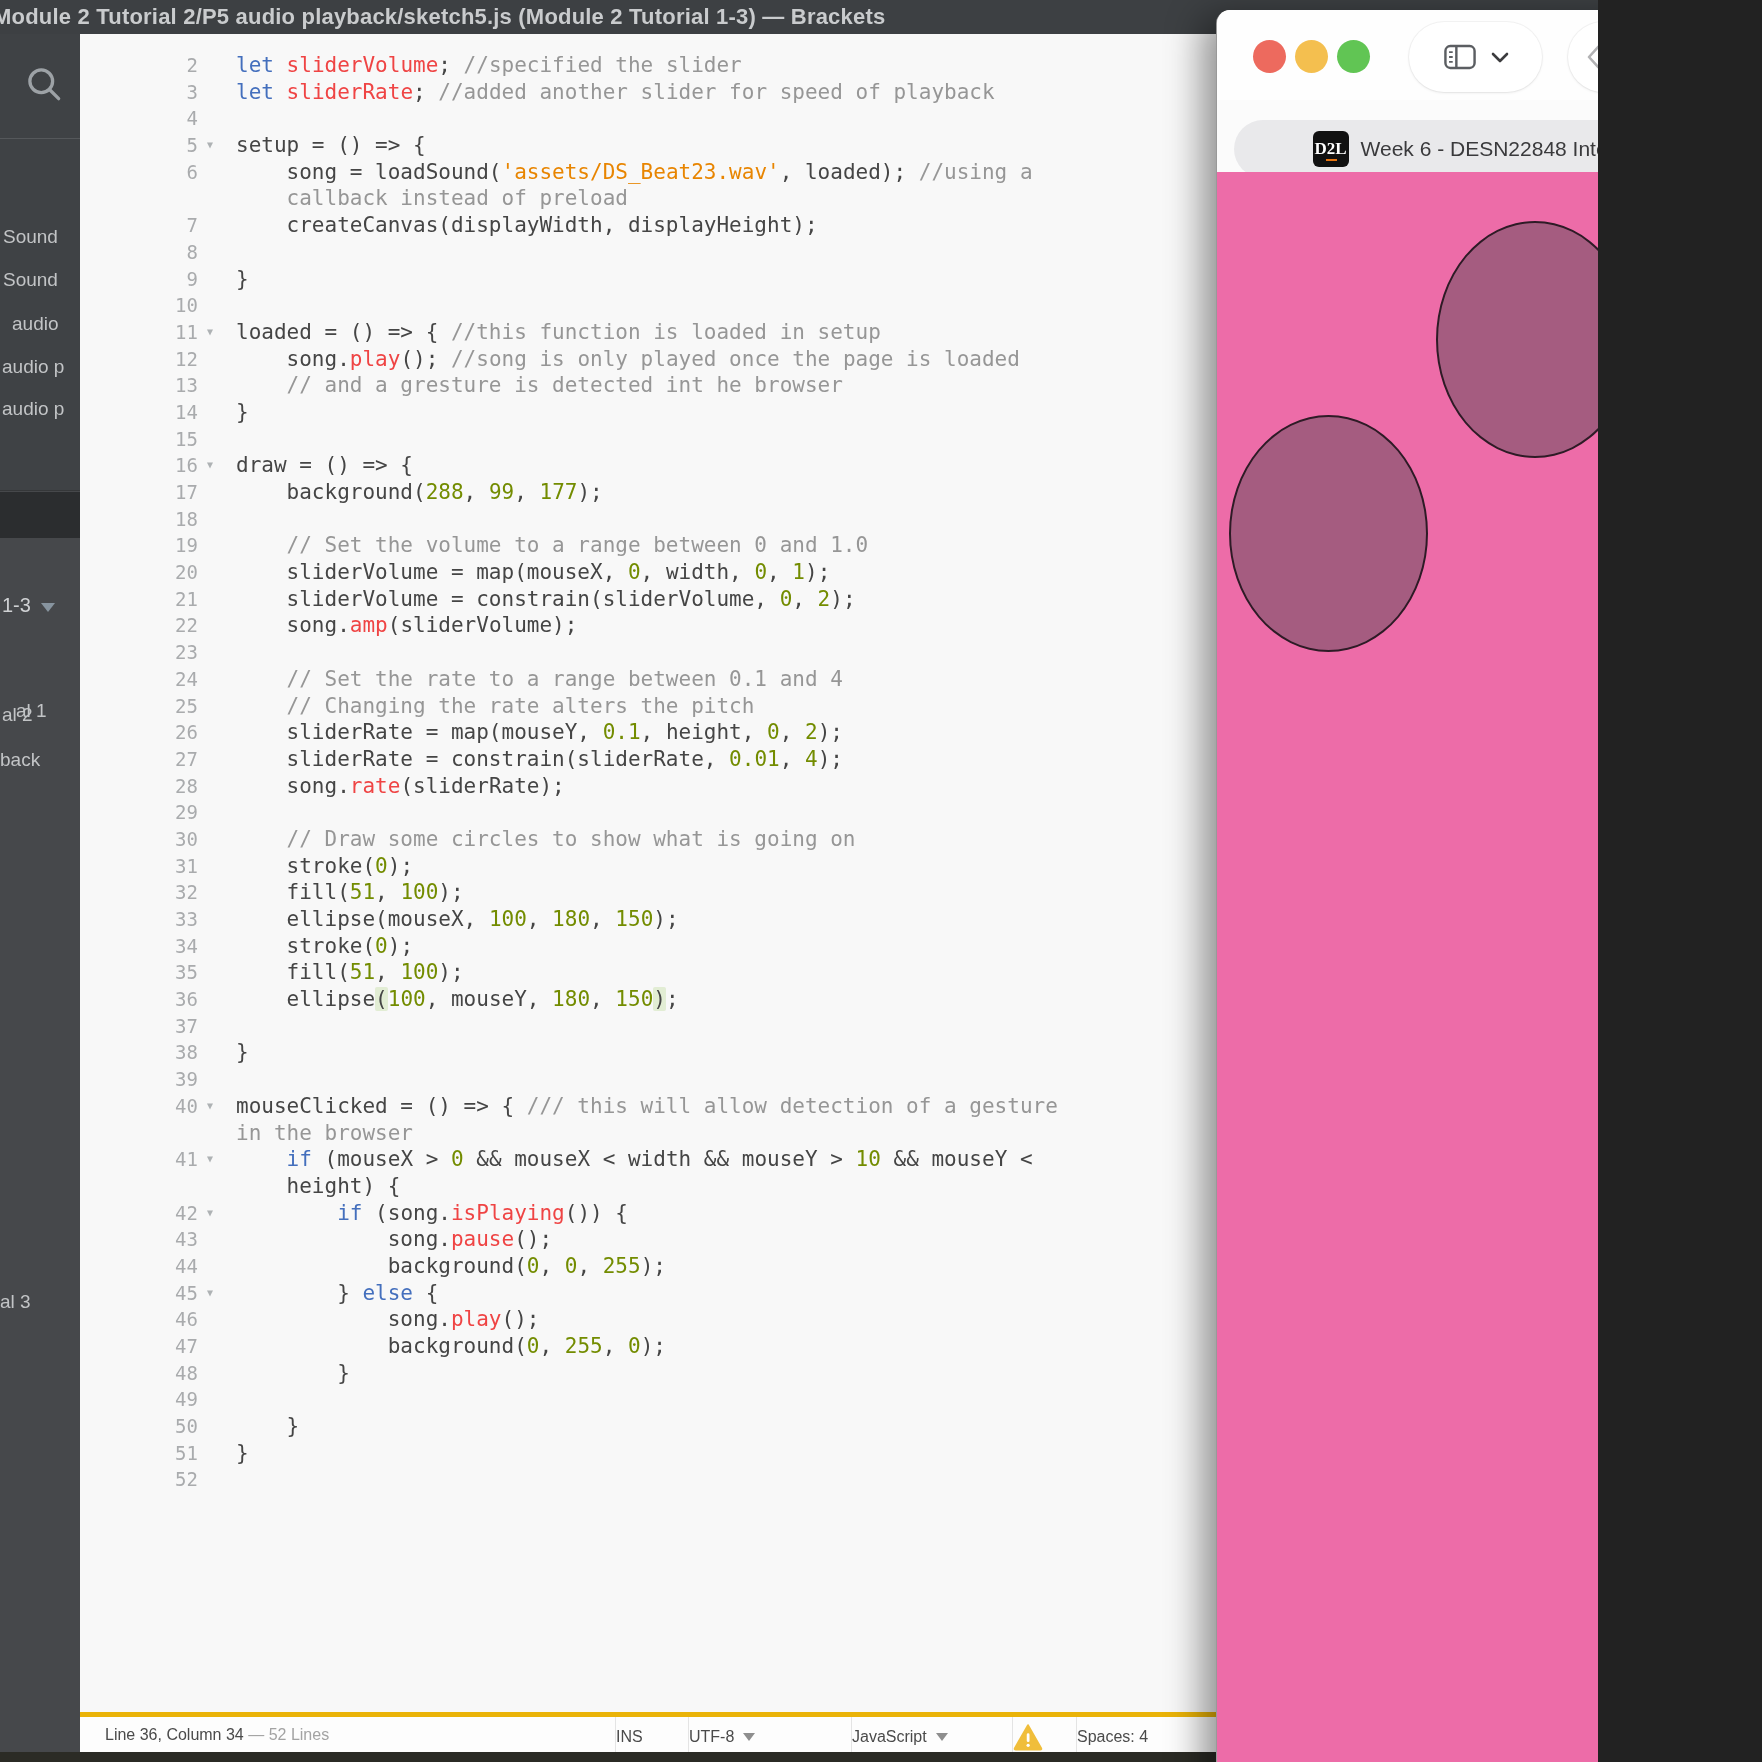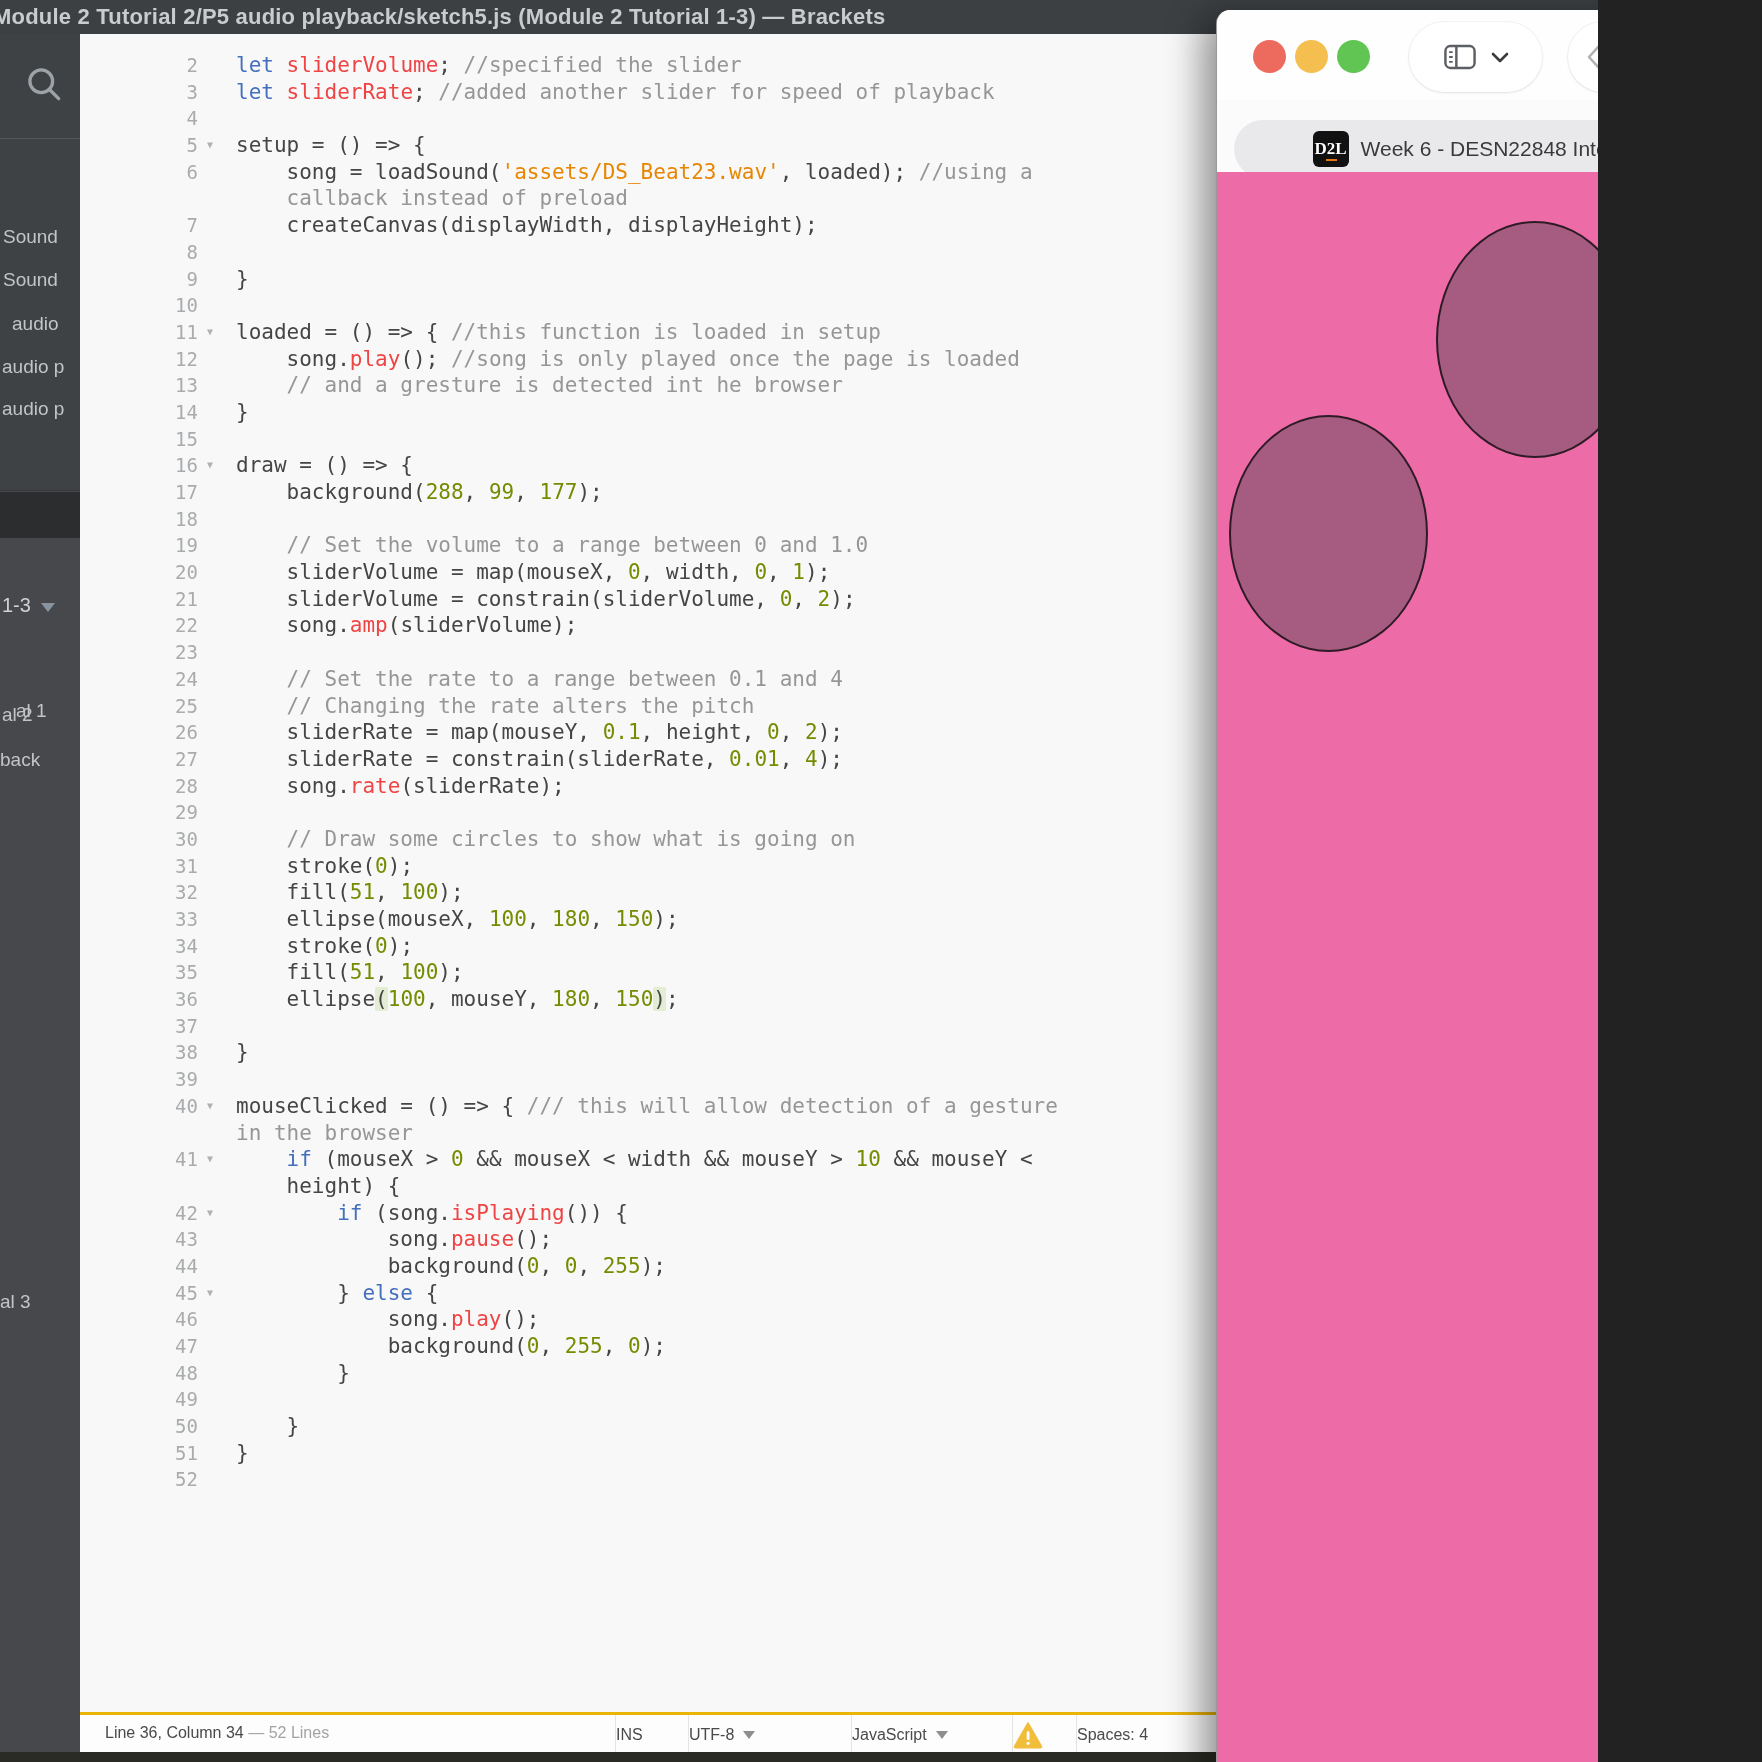--- a/index.html
+++ b/index.html
@@ -25,21 +25,21 @@
   .code-rows{position:absolute;left:0;top:18px;width:1650px;}
   .code-row{display:flex;height:26.7px;line-height:26.7px;font-family:"DejaVu Sans Mono",monospace;}
   .gutter-num{width:118px;flex:0 0 118px;text-align:right;color:#A9ABAD;font-size:19px;}
   .fold{width:38px;flex:0 0 38px;font-size:10px;color:#AEB2B4;padding-left:9px;box-sizing:border-box;}
   .code-text{white-space:pre;font-size:21px;}
   .tok-t{color:#454545;} .tok-c{color:#969696;} .tok-k{color:#446FBD;}
   .tok-d,.tok-p{color:#ef4444;} .tok-nu{color:#738C00;} .tok-s{color:#E88501;}
   .tok-h{color:#454545;background:#E2EDD4;border-radius:2px;}
   
   .statusbar{position:absolute;left:80px;top:1712px;width:1682px;height:40px;background:#FDFDFD;
-    border-top:3px solid #eab308;z-index:3;font-size:16px;color:#4A4A4A;}
+    border-top:5px solid #eab308;z-index:3;font-size:16px;color:#4A4A4A;}
   .statusbar .lineinfo{position:absolute;left:25px;top:9px;white-space:nowrap;}
   .statusbar .dim{color:#A3A3A3;}
   .sb-cells{position:absolute;left:535px;top:0;height:100%;display:flex;}
   .sb-cell{height:100%;display:flex;align-items:center;
     border-left:1px solid #E4E4E4;box-sizing:border-box;white-space:nowrap;}
   .ddtri{display:inline-block;width:0;height:0;border-left:6px solid transparent;
     border-right:6px solid transparent;border-top:8px solid #8E8E8E;margin-left:9px;}
   .bottomstrip{position:absolute;left:0;top:1752px;width:100%;height:10px;background:#2B2B25;z-index:3;}
   
   .browser{position:absolute;left:1216px;top:10px;width:620px;height:1900px;background:#FFFFFF;

